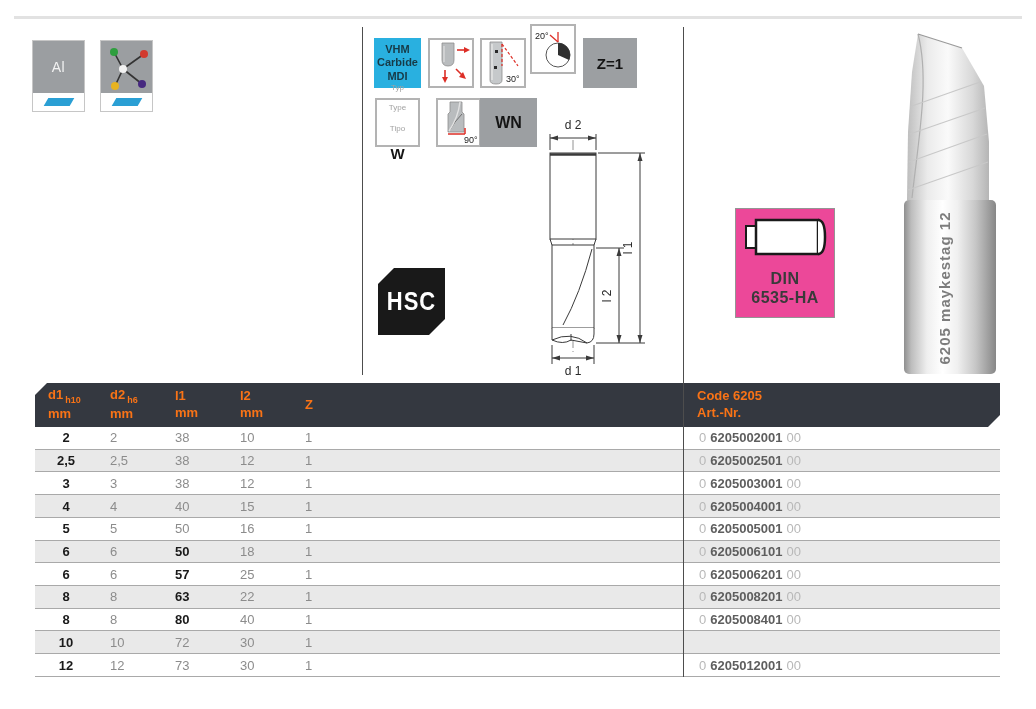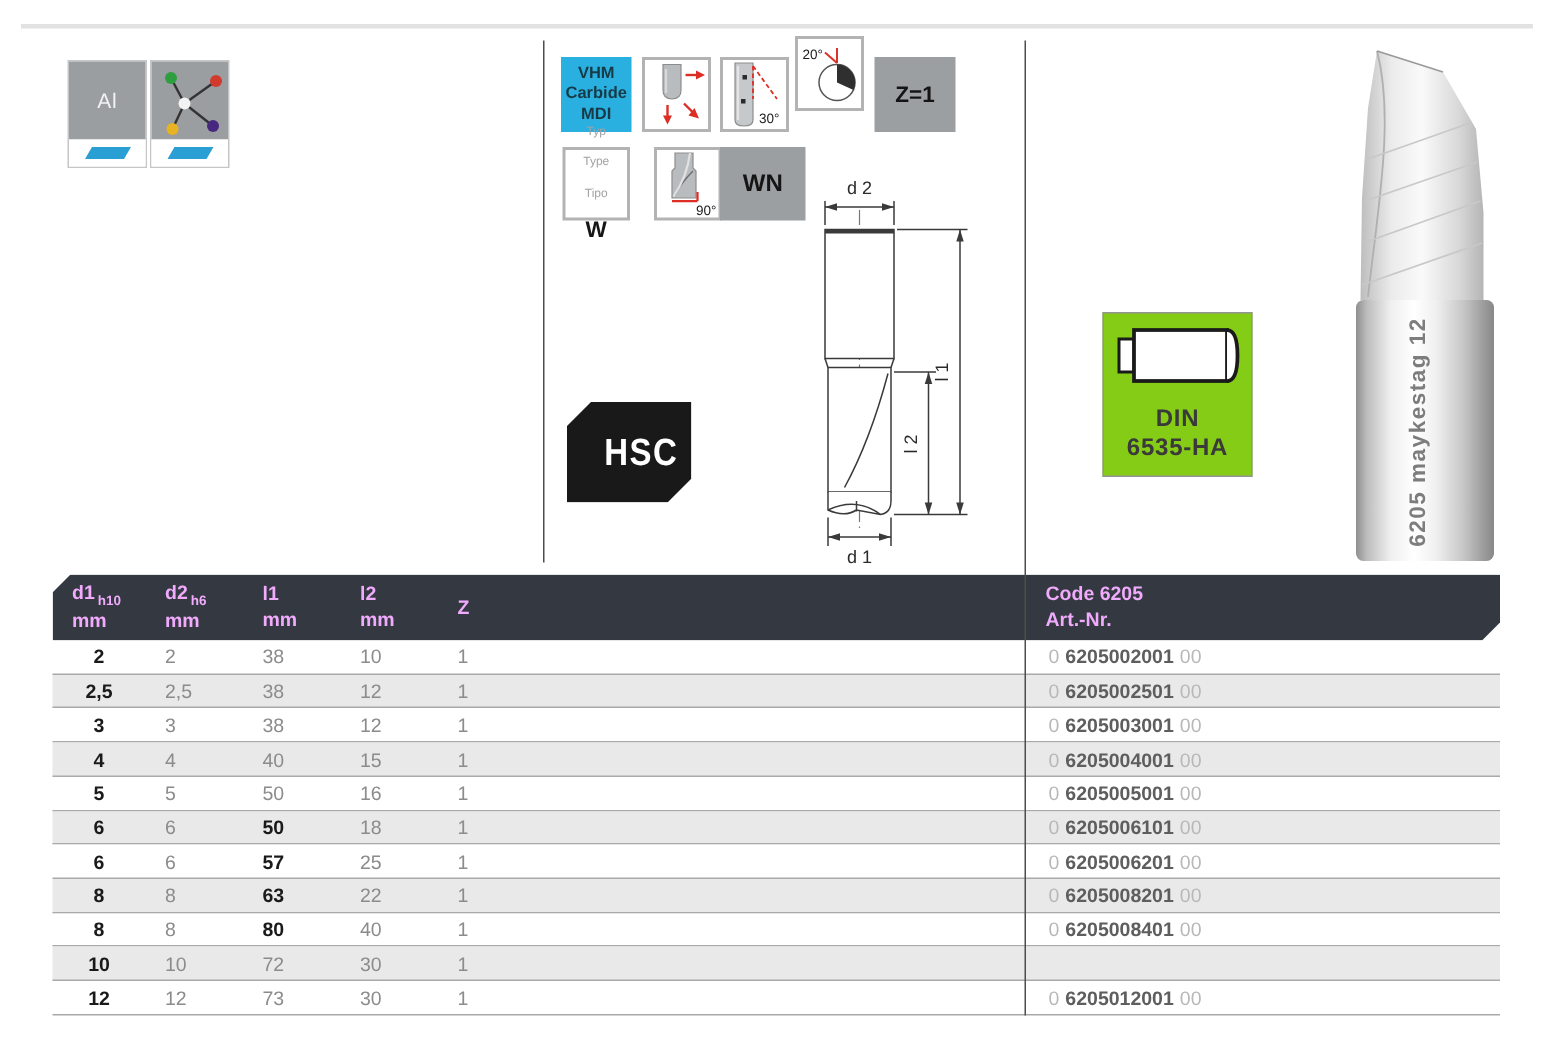--- a/index.html
+++ b/index.html
@@ -24,33 +24,33 @@
   .vhm-box { background:#29b0e0; color:#173a47; font-weight:bold; font-size:11px; line-height:1.2;
              display:flex; flex-direction:column; align-items:center; justify-content:center; text-align:center; }
   .white-box { background:#fff; border:2px solid #b3b3b3; }
   .gray-box  { background:#9c9fa2; color:#141414; font-weight:bold; display:flex; align-items:center; justify-content:center; }
   .typ-box { background:#fff; border:2px solid #b3b3b3; display:flex; flex-direction:column; align-items:center; justify-content:center;gap:11px; }
   .typ-box .tl { color:#a2a2a2; font-size:8px; line-height:1.15; }
   .typ-box .tw { color:#161616; font-weight:bold; font-size:15px; margin-top:1px; }
 
   .hsc-badge { position:absolute; left:378px; top:268px; width:67px; height:67px; background:#191919;
     clip-path:polygon(16px 0, 100% 0, 100% calc(100% - 16px), calc(100% - 16px) 100%, 0 100%, 0 16px);
-    display:flex; align-items:center; justify-content:center;padding-left:16px; }
+    display:flex; align-items:center; justify-content:center; }
   .hsc-badge span { color:#fff; font-weight:bold; font-size:22px; letter-spacing:1px; transform:scaleY(1.15); }
 
-  .din-badge { position:absolute; left:735px; top:208px; width:100px; height:110px; background:#84cc16;
+  .din-badge { position:absolute; left:735px; top:208px; width:100px; height:110px; background:#ec4899;
     border:1px solid #949494; box-sizing:border-box; text-align:center; }
   .din-badge .dtext { color:#3a3a3a; font-weight:bold; font-size:16px; line-height:1.2; margin-top:2px; letter-spacing:0.5px; }
 
   .drawing { position:absolute; left:523px; top:96px; }
   .photo { position:absolute; left:888px; top:22px; }
 
   
   .table { position:absolute; left:35px; top:383px; width:965px; }
-  .thead { height:44px; background:#343840; color:#f0abfc;
+  .thead { height:44px; background:#343840; color:#f97316;
     clip-path:polygon(12px 0, 100% 0, 100% calc(100% - 12px), calc(100% - 12px) 100%, 0 100%, 0 12px);
     display:grid; grid-template-columns:62px 65px 65px 65px 60px 338px 310px; align-items:center; }
   .hcell { padding-left:13px; font-weight:bold; font-size:13px; line-height:1.3; }
   .hcell .sub { font-size:9px; font-weight:bold; vertical-align:sub; margin-left:2px; }
   .hcell-code { padding-left:7px; font-weight:bold; font-size:13px; line-height:1.3; }
   .tbody { }
   .trow { display:grid; grid-template-columns:62px 65px 65px 65px 60px 338px 310px;
     height:22.72px; box-sizing:border-box; align-items:center;
     border-bottom:1px solid #a9a9a9; font-size:13px; color:#8c8c8c; background:#fff; }
   .trow.shaded { background:#e9e9e9; }
@@ -63,21 +63,21 @@
 </style>
 </head>
 <body>
 
 <div class="page">
 
   <div class="topline"></div>
   <div class="vline vline1"></div>
   <div class="vline vline2"></div>
 
-  <div class="matbox" style="left:45px;top:40px;">
+  <div class="matbox" style="left:32px;top:40px;">
     <div class="graypart">
         <span class="al-text">Al</span>
       </div>
     <div class="strip">
         <div class="para"></div>
       </div>
   </div>
   <div class="matbox" style="left:100px;top:40px;">
     <div class="graypart">
       <svg width="48" height="48" viewBox="0 0 48 48">

